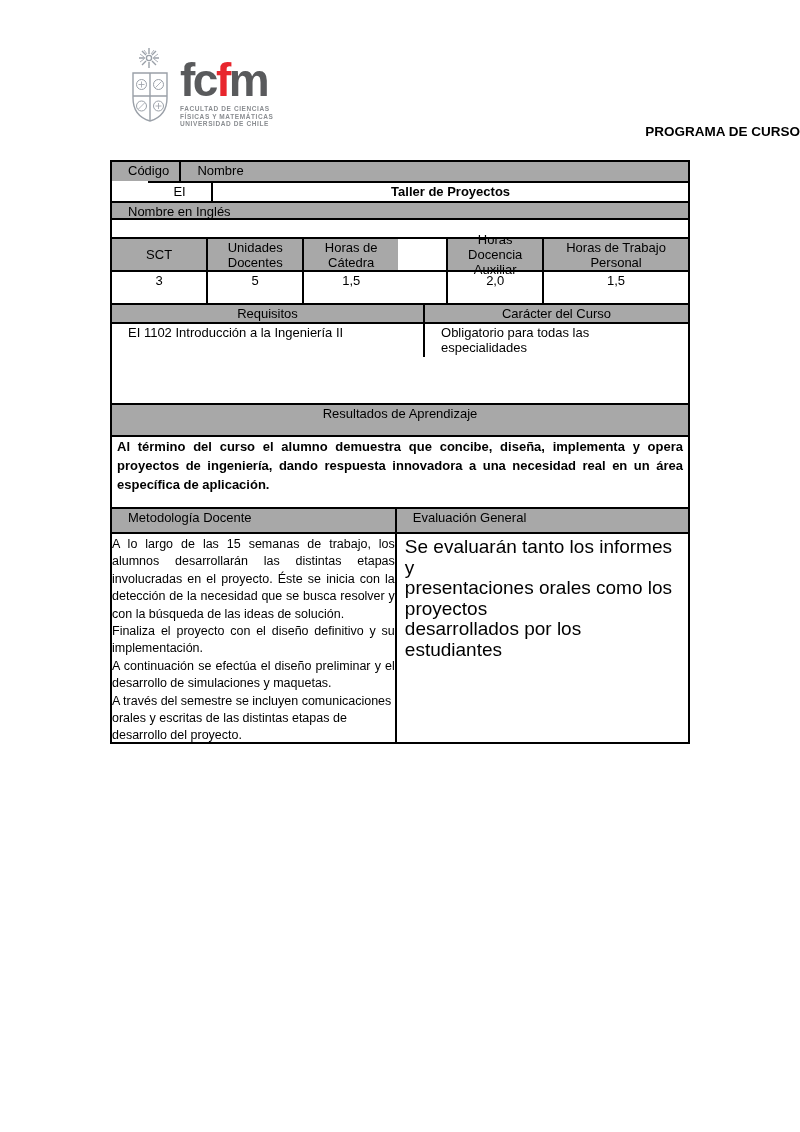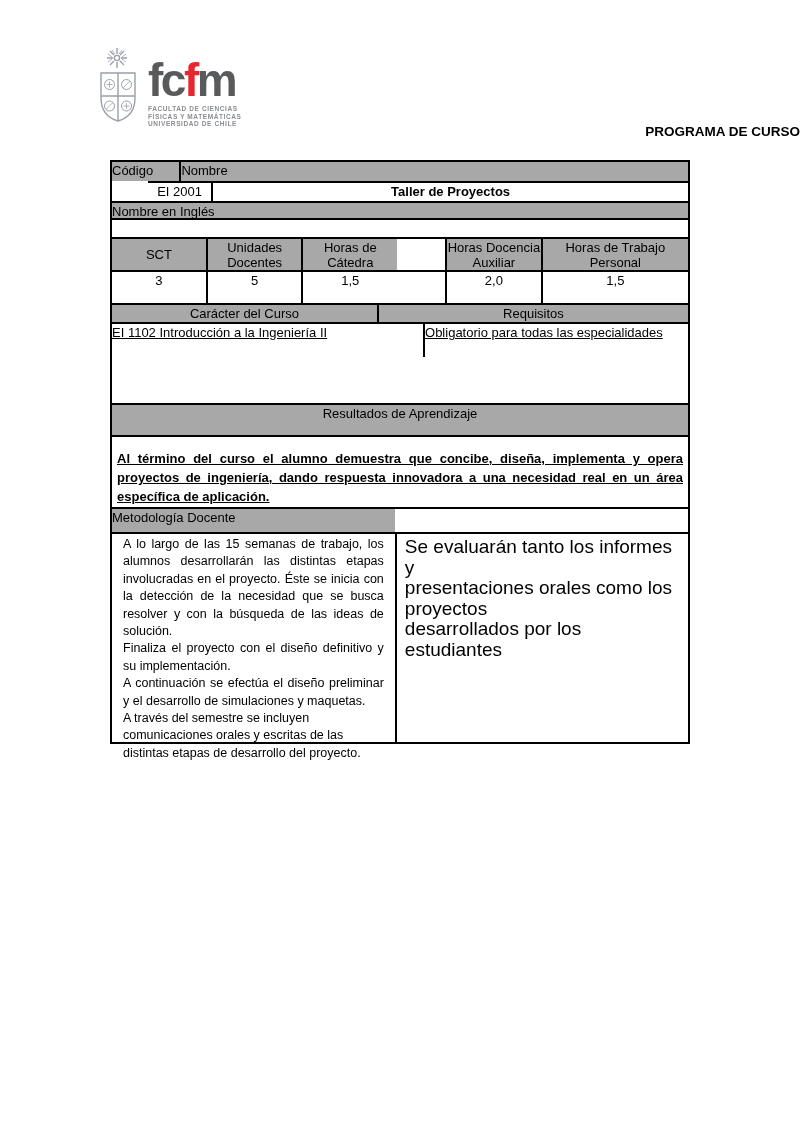--- a/index.html
+++ b/index.html
@@ -2,73 +2,73 @@
 <html><head>
 <meta charset="utf-8">
 <style>
   html,body { margin:0; padding:0; background:#ffffff; }
   .page {
     position:relative; width:800px; height:1132px; background:#ffffff;
     font-family:"Liberation Sans", sans-serif; color:#000; overflow:hidden;
   }
 
   
-  .logo { position:absolute; left:96px; top:46px; display:flex; align-items:flex-start; }
+  .logo { position:absolute; left:128px; top:46px; display:flex; align-items:flex-start; }
   .crest { width:46px; height:80px; }
   .logo-right { margin-left:6px; padding-top:14px; }
   .wordmark { font-weight:bold; font-size:46px; line-height:40px; letter-spacing:-2.5px; color:#595a5c; }
   .wordmark .red { color:#e8262d; }
   .logo-sub { margin-top:5px; font-size:6.5px; line-height:7.5px; letter-spacing:0.6px; color:#8a8d91; font-weight:bold; }
 
   
   .doc-title { position:absolute; left:0; top:124px; width:800px; text-align:right;
                font-weight:bold; font-size:13.5px; }
 
   
   .doc-table { position:absolute; left:110px; width:580px; border:2px solid #000;
                box-sizing:border-box; background:#fff; font-size:13px; }
   #table-course { top:160px; }
   #table-method { top:507px; }
   .tr { display:flex; align-items:stretch; box-sizing:border-box; }
   .tr + .tr { border-top:2px solid #000; }
-  .td { box-sizing:border-box; padding:1px 0; }
+  .td { box-sizing:border-box; padding:1px 16px; }
   .td + .td { border-left:2px solid #000000; }
   .hdr { background:#a8a8a8; }
   .center { text-align:center; }
   .bold { font-weight:bold; }
   .vcenter { display:flex; align-items:center; justify-content:center; }
 
   
   .r-h18 { height:19px; }
   .r-h20 { height:20px;margin-left:36px; }
   .r-h16 { height:17px; }
   .r-empty { height:19px; }
   .r-credith { height:33px; }
   .r-creditv { height:33px; }
   .r-req { height:19px; }
-  .r-reqv { height:35px;text-decoration:underline; }
+  .r-reqv { height:35px; }
   .r-res { height:32px;margin-top:46px; }
   .r-resv { height:89px; }
 
   .w-codigo { width:11.7%; }
   .w-nombre { width:88.3%; }
   .w-full { width:100%; }
   .w-c1 { width:17.8%; } .w-c2 { width:18.1%; } .w-c3 { width:18.1%; }
   .w-c4 { width:18.1%;margin-left:48px; } .w-c5 { width:27.9%; }
   .w-req-l { width:54%; } .w-req-r { width:46%; }
 
   .credit-hdr-cell { line-height:15px; font-size:13px; }
   .credit-val { padding-top:1px; }
-  .res-text { text-align:justify; line-height:19px; padding:12px 5px;text-decoration:underline; }
+  .res-text { text-align:justify; line-height:19px; padding:0 5px; }
 
   
   .w-met { width:49.1%; } .w-eval { width:50.9%; }
   .r-mhdr { height:23px; }
   .r-mbody { height:210px; }
-  .meth-cell { font-size:12.5px; padding:2px 11px; }
+  .meth-cell { font-size:12.5px; padding:2px 0; }
   .meth-cell p { margin:0; text-align:justify; line-height:17.4px; }
   .meth-cell p.ragged { text-align:left; }
   .eval-cell { font-size:19px; line-height:20.5px; white-space:pre-line; padding:3px 8px; }
 </style>
 </head>
 <body>
 
 <div class="page">
 
   <div class="logo">
@@ -125,38 +125,39 @@
       <div class="td hdr vcenter center credit-hdr-cell w-c5">Horas de Trabajo Personal</div>
     </div>
     <div class="tr r-creditv">
       <div class="td center credit-val w-c1">3</div>
       <div class="td center credit-val w-c2">5</div>
       <div class="td center credit-val w-c3">1,5</div>
       <div class="td center credit-val w-c4">2,0</div>
       <div class="td center credit-val w-c5">1,5</div>
     </div>
     <div class="tr r-req">
+      <div class="td hdr center w-req-l">Requisitos</div>
       <div class="td hdr center w-req-r">Carácter del Curso</div>
-      <div class="td hdr center w-req-l">Requisitos</div>
     </div>
     <div class="tr r-reqv">
       <div class="td w-req-l">EI 1102 Introducción a la Ingeniería II</div>
       <div class="td w-req-r">Obligatorio para todas las especialidades</div>
     </div>
     <div class="tr r-res">
       <div class="td hdr center w-full">Resultados de Aprendizaje</div>
     </div>
     <div class="tr r-resv">
       <div class="td bold res-text w-full">Al término del curso el alumno demuestra que  concibe, diseña, implementa y opera proyectos de ingeniería, dando respuesta innovadora a una necesidad real en un área específica de aplicación.</div>
     </div>
   </div>
 
   <div class="doc-table" id="table-method">
     <div class="tr r-mhdr">
       <div class="td hdr w-met">Metodología Docente</div>
+      <div class="td hdr w-eval">Evaluación General</div>
     </div>
     <div class="tr r-mbody">
       <div class="td meth-cell w-met">
         <p>A lo largo de las 15 semanas de trabajo, los alumnos desarrollarán las distintas etapas involucradas en el proyecto. Éste se inicia con la detección de la necesidad que se busca resolver y con la búsqueda de las ideas de solución.</p>
         <p>Finaliza el proyecto con el diseño definitivo y su implementación.</p>
         <p>A continuación se efectúa el diseño preliminar y el desarrollo de simulaciones y maquetas.</p>
         <p class="ragged">A través del semestre se incluyen comunicaciones orales y escritas de las distintas etapas de desarrollo del proyecto.</p>
       </div>
       <div class="td eval-cell w-eval">Se evaluarán tanto los informes  y
 presentaciones orales  como los proyectos

